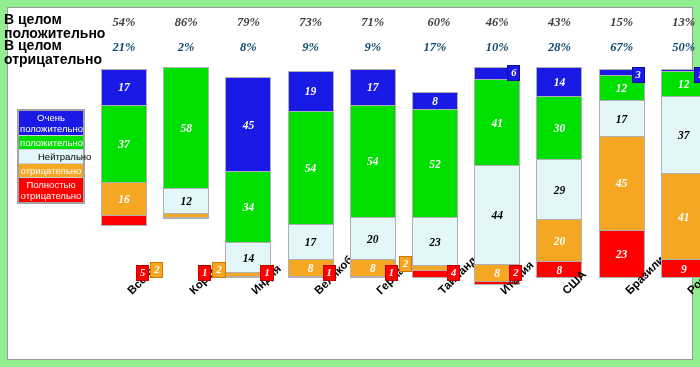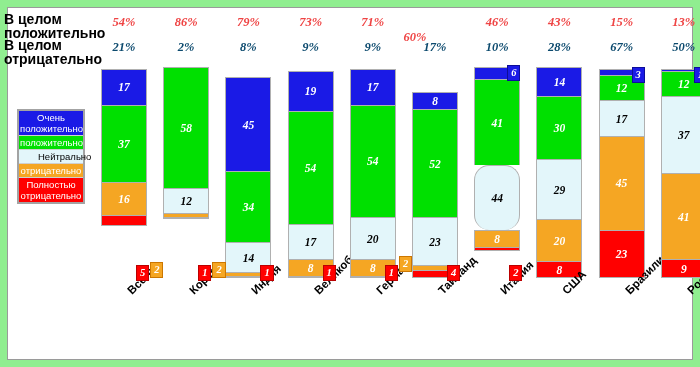--- a/index.html
+++ b/index.html
@@ -30,21 +30,21 @@
   #hdr-neg-label{left:-4px;top:30px;}
   .pct{
     position:absolute;
     width:46px;
     text-align:center;
     font-size:12.5px;
     font-weight:bold;
     font-style:italic;
     font-family:"Liberation Serif", serif;
   }
-  .pct.pos{color:#ef4444;top:7px;}
+  .pct.pos{color:#404040;top:7px;}
   .pct.neg{color:#0c4a6e;top:32px;}
 
   
   #legend{
     position:absolute;
     left:9px;top:101px;
     width:68px;
     border:2px solid #a3a3a3;
     box-sizing:border-box;
   }
@@ -137,21 +137,21 @@
 
   <div class="hdr-label" id="hdr-pos-label">В целом<br>положительно</div>
   <div class="hdr-label" id="hdr-neg-label">В целом<br>отрицательно</div>
 
   <div id="pct-row-pos">
       <div class="pct pos" style="left: 93px;">54%</div>
       <div class="pct pos" style="left: 155.2px;">86%</div>
       <div class="pct pos" style="left: 217.4px;">79%</div>
       <div class="pct pos" style="left: 279.6px;">73%</div>
       <div class="pct pos" style="left: 341.8px;">71%</div>
-      <div class="pct pos" style="left: 384px; margin-top: 15px;">60%</div>
+      <div class="pct pos" style="left: 408px;">60%</div>
       <div class="pct pos" style="left: 466.2px;">46%</div>
       <div class="pct pos" style="left: 528.4px;">43%</div>
       <div class="pct pos" style="left: 590.6px;">15%</div>
       <div class="pct pos" style="left: 652.8px;">13%</div>
     </div>
   <div id="pct-row-neg">
       <div class="pct neg" style="left: 93px;">21%</div>
       <div class="pct neg" style="left: 155.2px;">2%</div>
       <div class="pct neg" style="left: 217.4px;">8%</div>
       <div class="pct neg" style="left: 279.6px;">9%</div>
@@ -265,21 +265,21 @@
         <div class="seg vneg" style="height: 8.36px;"></div>
       </div>
       <div class="xlab" style="left: 427.92px; top: 280px;">Таиланд</div>
       <div class="callout c-vp" style="left: 499.2px; top: 56.91px;">6</div>
       <div class="callout c-vneg" style="left: 501.2px; top: 257px;">2</div>
       <div class="bar" style="left: 466.2px; top: 58.91px; height: 211.09px;">
         <div class="seg vp" style="height: 12.54px;"></div>
         <div class="seg p" style="height: 85.69px;">
           <span class="val inside">41</span>
         </div>
-        <div class="seg n" style="height: 65px; border-radius: 15px;">
+        <div class="seg n" style="height: 99px;">
           <span class="val inside">44</span>
         </div>
         <div class="seg neg" style="height: 16.72px;">
           <span class="val inside">8</span>
         </div>
         <div class="seg vneg" style="height: 4.18px;"></div>
       </div>
       <div class="xlab" style="left: 490.12px; top: 280px;">Италия</div>
       <div class="bar" style="left: 528.4px; top: 58.91px; height: 211.09px;">
         <div class="seg vp" style="height: 29.26px;">

